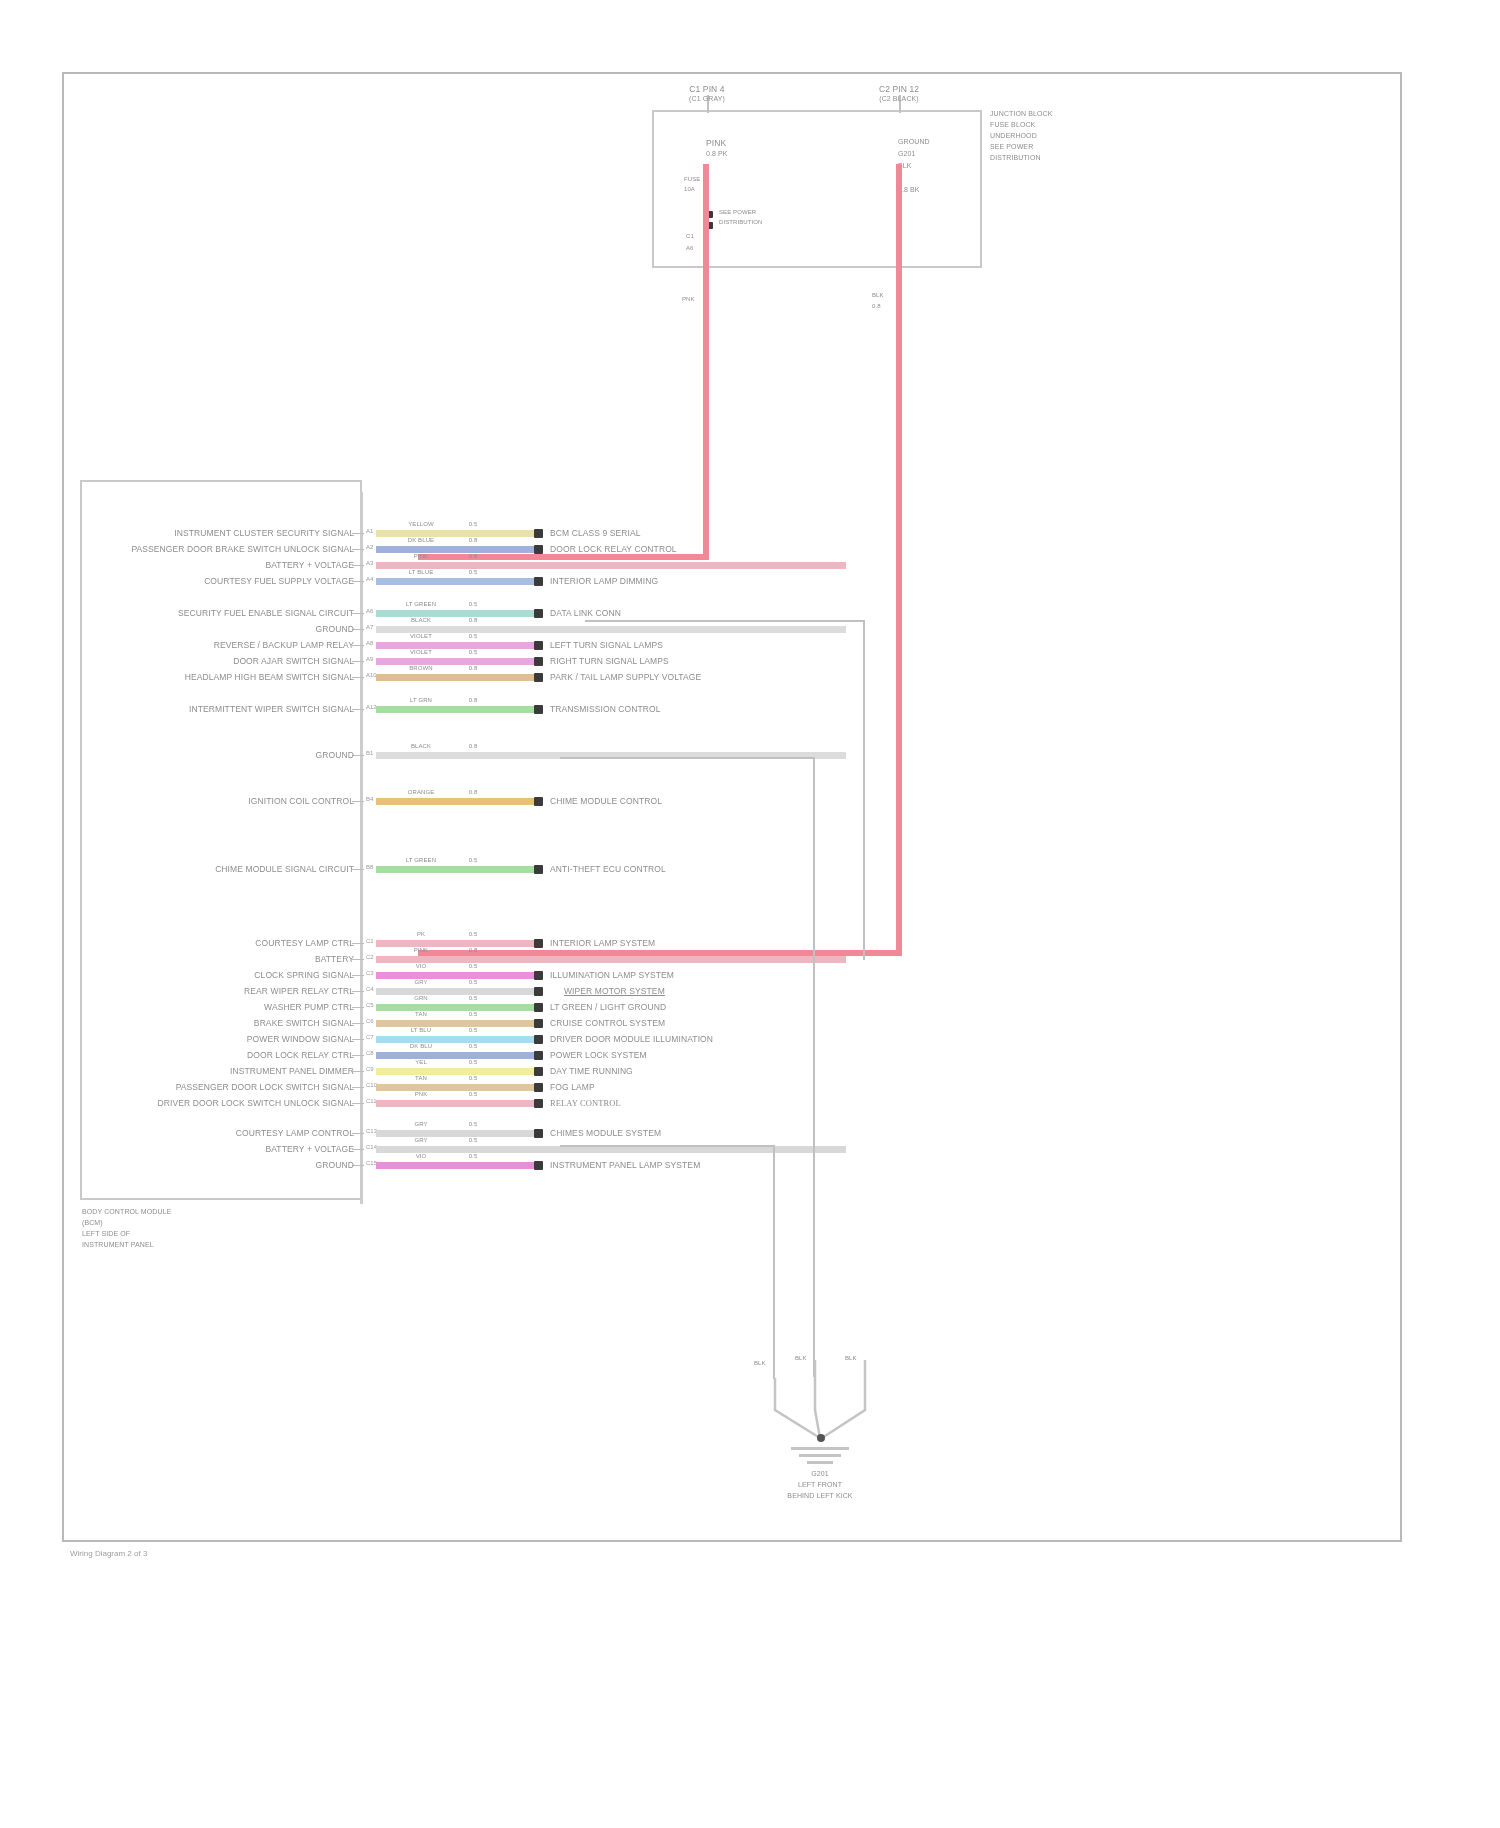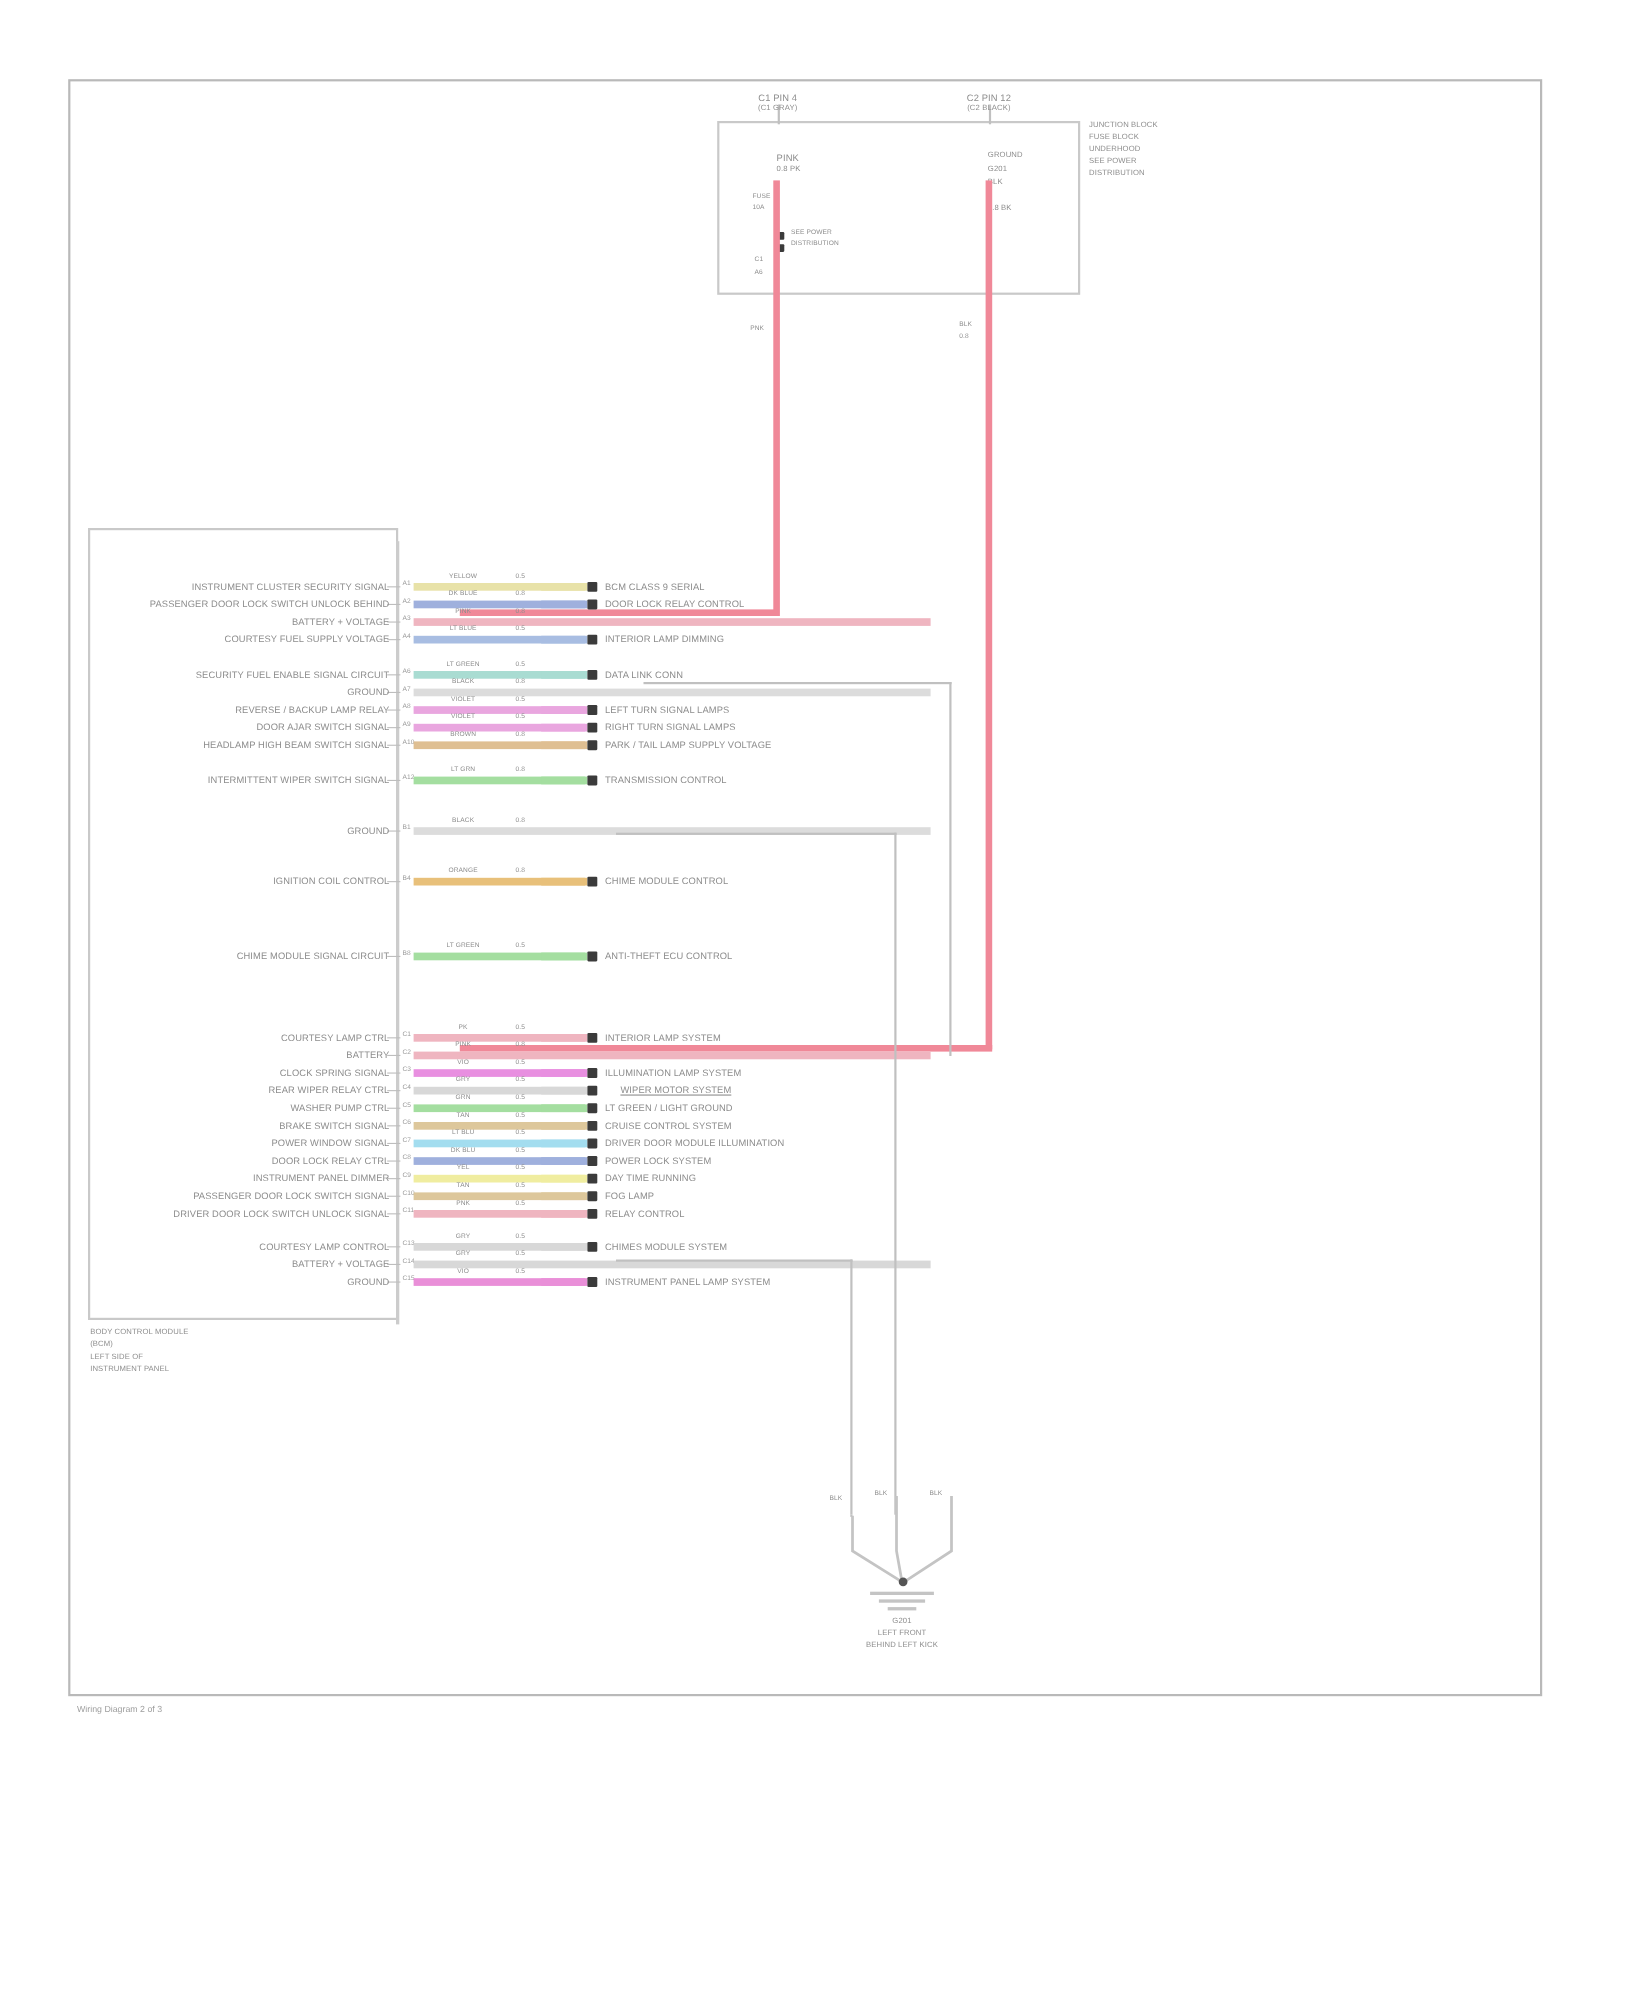--- a/index.html
+++ b/index.html
@@ -101,21 +101,21 @@
       <div class="pinlbl blur" style="left: 366px; top: 528px;">A1</div>
       <div class="lbl r blur" style="left: 96px; top: 528px; width: 258px;">INSTRUMENT CLUSTER SECURITY SIGNAL</div>
       <div class="w" style="left: 376px; top: 530px; width: 156px; background: rgb(232, 226, 168);"></div>
       <div class="lbl blur xtiny c" style="left: 394px; top: 521px; width: 54px;">YELLOW</div>
       <div class="lbl blur xtiny c" style="left: 456px; top: 521px; width: 34px;">0.5</div>
       <div class="w" style="left: 492px; top: 530px; width: 42px; background: rgb(232, 226, 168);"></div>
       <div class="dot" style="left: 534px; top: 529px;"></div>
       <div class="lbl blur" style="left: 550px; top: 528px;">BCM CLASS 9 SERIAL</div>
       <div class="pin" style="left: 352px; top: 549px;"></div>
       <div class="pinlbl blur" style="left: 366px; top: 544px;">A2</div>
-      <div class="lbl r blur" style="left: 96px; top: 544px; width: 258px;">PASSENGER DOOR LOCK SWITCH UNLOCK BEHIND</div>
+      <div class="lbl r blur" style="left: 96px; top: 544px; width: 258px;">PASSENGER DOOR BRAKE SWITCH UNLOCK SIGNAL</div>
       <div class="w" style="left: 376px; top: 546px; width: 156px; background: rgb(159, 176, 221);"></div>
       <div class="lbl blur xtiny c" style="left: 394px; top: 537px; width: 54px;">DK BLUE</div>
       <div class="lbl blur xtiny c" style="left: 456px; top: 537px; width: 34px;">0.8</div>
       <div class="w" style="left: 492px; top: 546px; width: 42px; background: rgb(159, 176, 221);"></div>
       <div class="dot" style="left: 534px; top: 545px;"></div>
       <div class="lbl blur" style="left: 550px; top: 544px;">DOOR LOCK RELAY CONTROL</div>
       <div class="pin" style="left: 352px; top: 565px;"></div>
       <div class="pinlbl blur" style="left: 366px; top: 560px;">A3</div>
       <div class="lbl r blur" style="left: 96px; top: 560px; width: 258px;">BATTERY + VOLTAGE</div>
       <div class="w" style="left: 376px; top: 562px; width: 470px; background: rgb(239, 181, 192);"></div>
@@ -293,21 +293,21 @@
       <div class="dot" style="left: 534px; top: 1083px;"></div>
       <div class="lbl blur" style="left: 550px; top: 1082px;">FOG LAMP</div>
       <div class="pin" style="left: 352px; top: 1103px;"></div>
       <div class="pinlbl blur" style="left: 366px; top: 1098px;">C11</div>
       <div class="lbl r blur" style="left: 96px; top: 1098px; width: 258px;">DRIVER DOOR LOCK SWITCH UNLOCK SIGNAL</div>
       <div class="w" style="left: 376px; top: 1100px; width: 156px; background: rgb(239, 181, 192);"></div>
       <div class="lbl blur xtiny c" style="left: 394px; top: 1091px; width: 54px;">PNK</div>
       <div class="lbl blur xtiny c" style="left: 456px; top: 1091px; width: 34px;">0.5</div>
       <div class="w" style="left: 492px; top: 1100px; width: 42px; background: rgb(239, 181, 192);"></div>
       <div class="dot" style="left: 534px; top: 1099px;"></div>
-      <div class="lbl blur" style="left: 550px; top: 1098px;">RELAY CONTROL</div>
+      <div class="lbl blur" style="left: 550px; top: 1098px; font-family: Liberation Serif, serif;">RELAY CONTROL</div>
       <div class="pin" style="left: 352px; top: 1133px;"></div>
       <div class="pinlbl blur" style="left: 366px; top: 1128px;">C13</div>
       <div class="lbl r blur" style="left: 96px; top: 1128px; width: 258px;">COURTESY LAMP CONTROL</div>
       <div class="w" style="left: 376px; top: 1130px; width: 156px; background: rgb(216, 216, 216);"></div>
       <div class="lbl blur xtiny c" style="left: 394px; top: 1121px; width: 54px;">GRY</div>
       <div class="lbl blur xtiny c" style="left: 456px; top: 1121px; width: 34px;">0.5</div>
       <div class="w" style="left: 492px; top: 1130px; width: 42px; background: rgb(216, 216, 216);"></div>
       <div class="dot" style="left: 534px; top: 1129px;"></div>
       <div class="lbl blur" style="left: 550px; top: 1128px;">CHIMES MODULE SYSTEM</div>
       <div class="pin" style="left: 352px; top: 1149px;"></div>

